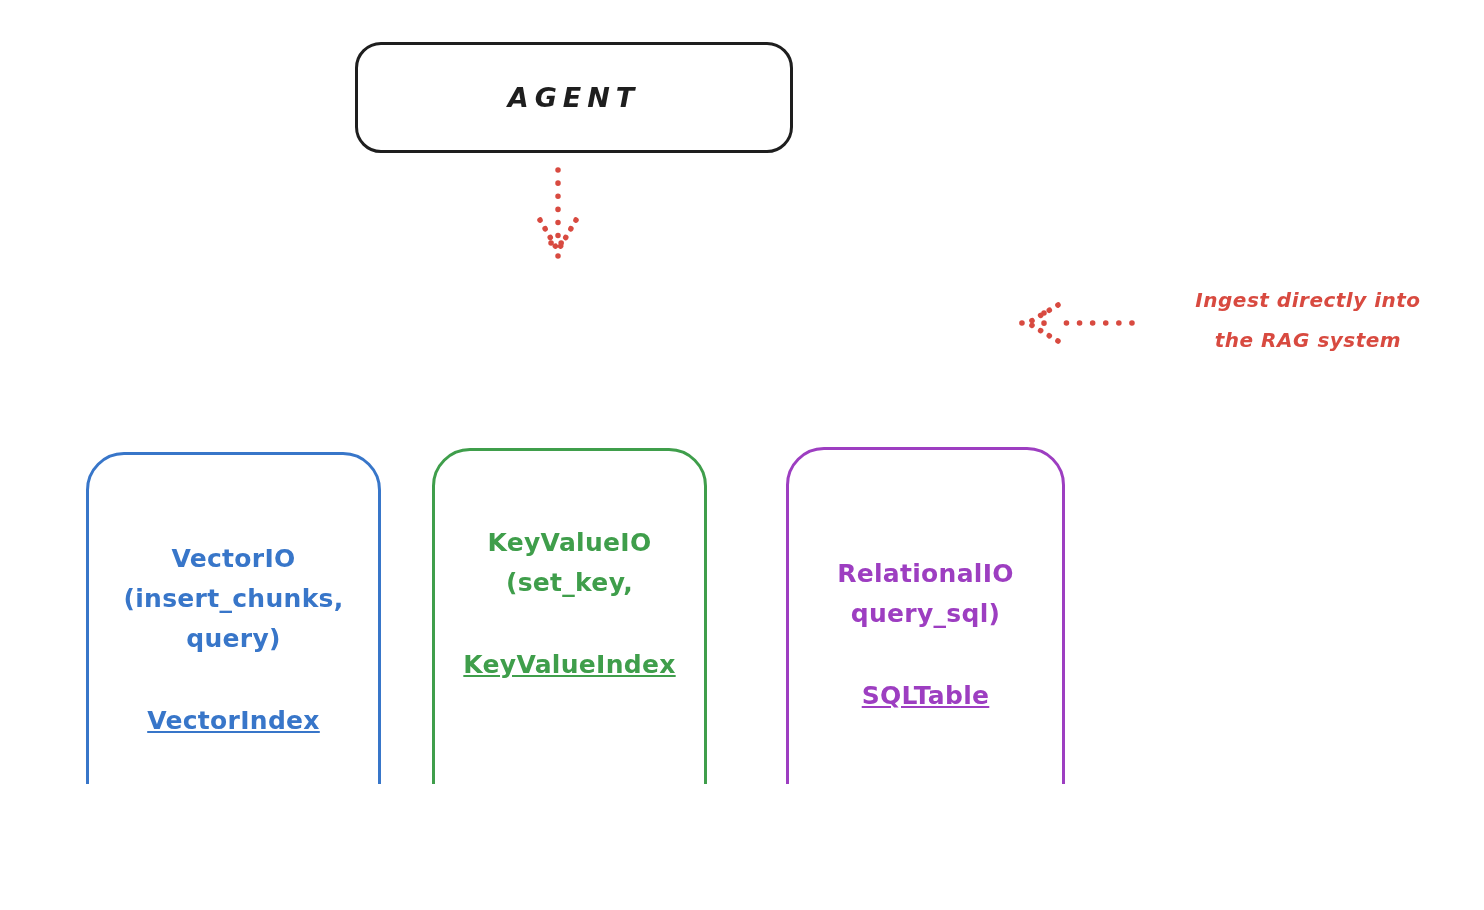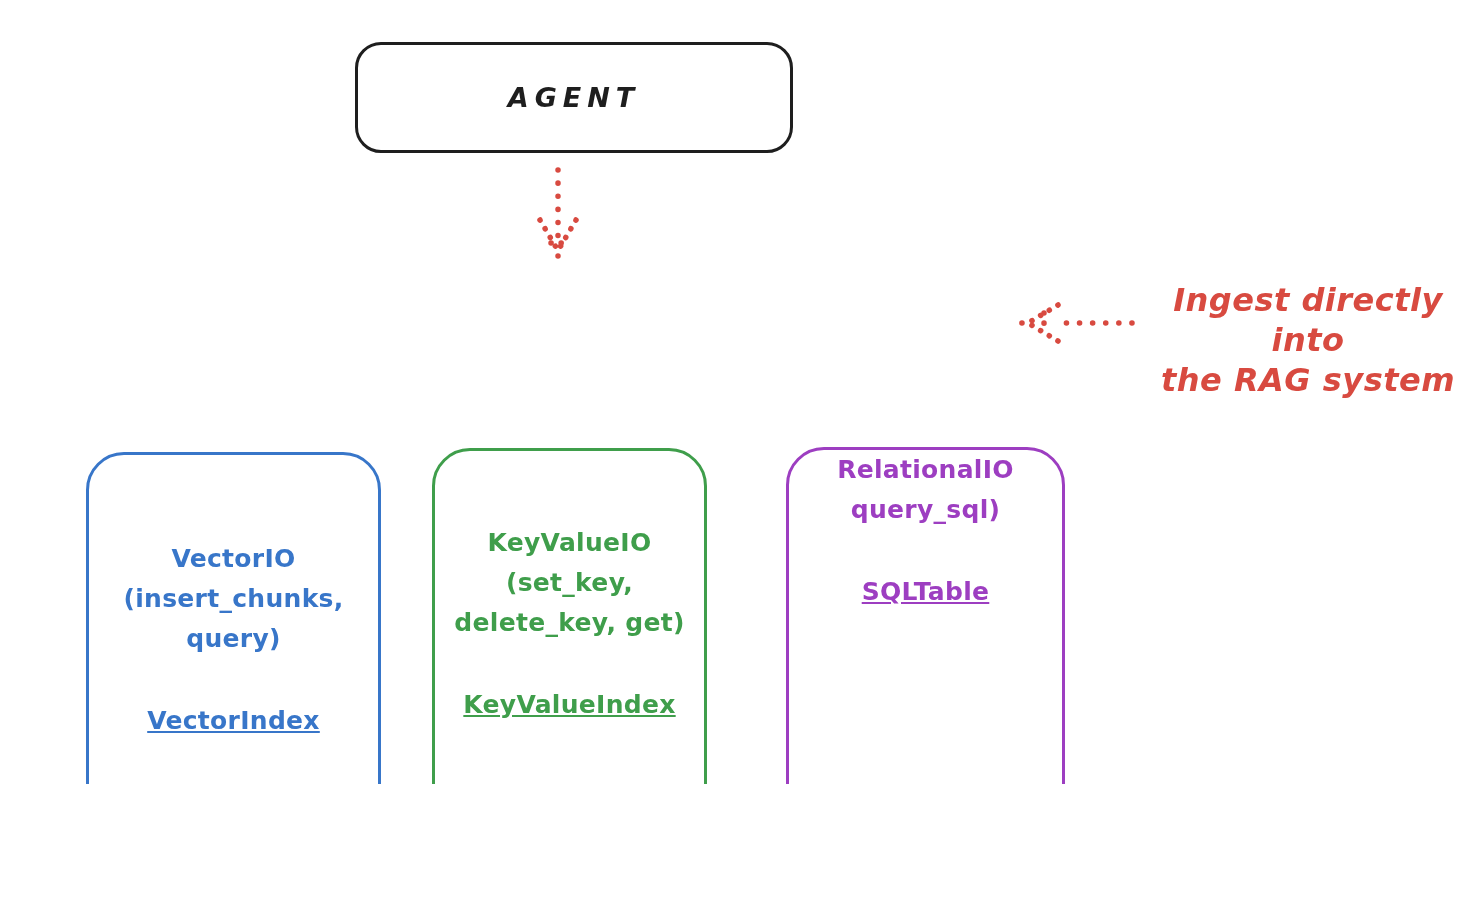--- a/index.html
+++ b/index.html
@@ -44,21 +44,21 @@
     left:355px;top:42px;width:438px;height:111px;
     border-radius:26px;letter-spacing:6px;
   }
   .node-rag{
     left:156px;top:271px;width:823px;height:122px;
     border-radius:24px;letter-spacing:2px;
   }
   .annotation{
     position:absolute;left:1138px;top:280px;width:340px;
     text-align:center;color:var(--red);
-    font-size:32px;font-weight:700;font-style:italic;
+    font-size:20px;font-weight:700;font-style:italic;
     line-height:40px;letter-spacing:0.5px;
   }
   .card{
     position:absolute;box-sizing:border-box;
     border:3.5px solid;border-radius:38px;
     display:flex;flex-direction:column;align-items:center;
     text-align:center;background:transparent;
     font-size:25px;font-weight:600;line-height:40px;
     letter-spacing:0.3px;white-space:nowrap;
   }
@@ -70,20 +70,21 @@
     margin-left:16px;
   }
   .card-keyvalue{
     left:432px;top:448px;width:275px;height:406px;
     border-color:var(--green);color:var(--green);
     padding-top:72px;
   }
   .card-relational{
     left:786px;top:447px;width:279px;height:406px;
     border-color:var(--purple);color:var(--purple);
+    padding-top:104px;
   }
 </style>
 </head>
 <body>
 
 <div class="canvas">
 
   <svg class="overlay" viewBox="0 0 1484 910" xmlns="http://www.w3.org/2000/svg">
 
     <g>
@@ -116,21 +117,20 @@
   <div class="card card-vector">
     <div>VectorIO</div>
     <div>(insert_chunks,</div>
     <div>query)</div>
     <div class="index">VectorIndex</div>
   </div>
 
   <div class="card card-keyvalue">
     <div>KeyValueIO</div>
     <div>(set_key,</div>
-    <div>delete_key, get)</div>
     <div class="index">KeyValueIndex</div>
   </div>
 
   <div class="card card-relational">
     <div>RelationalIO</div>
     <div>query_sql)</div>
     <div class="index">SQLTable</div>
   </div>
 
 </div>

